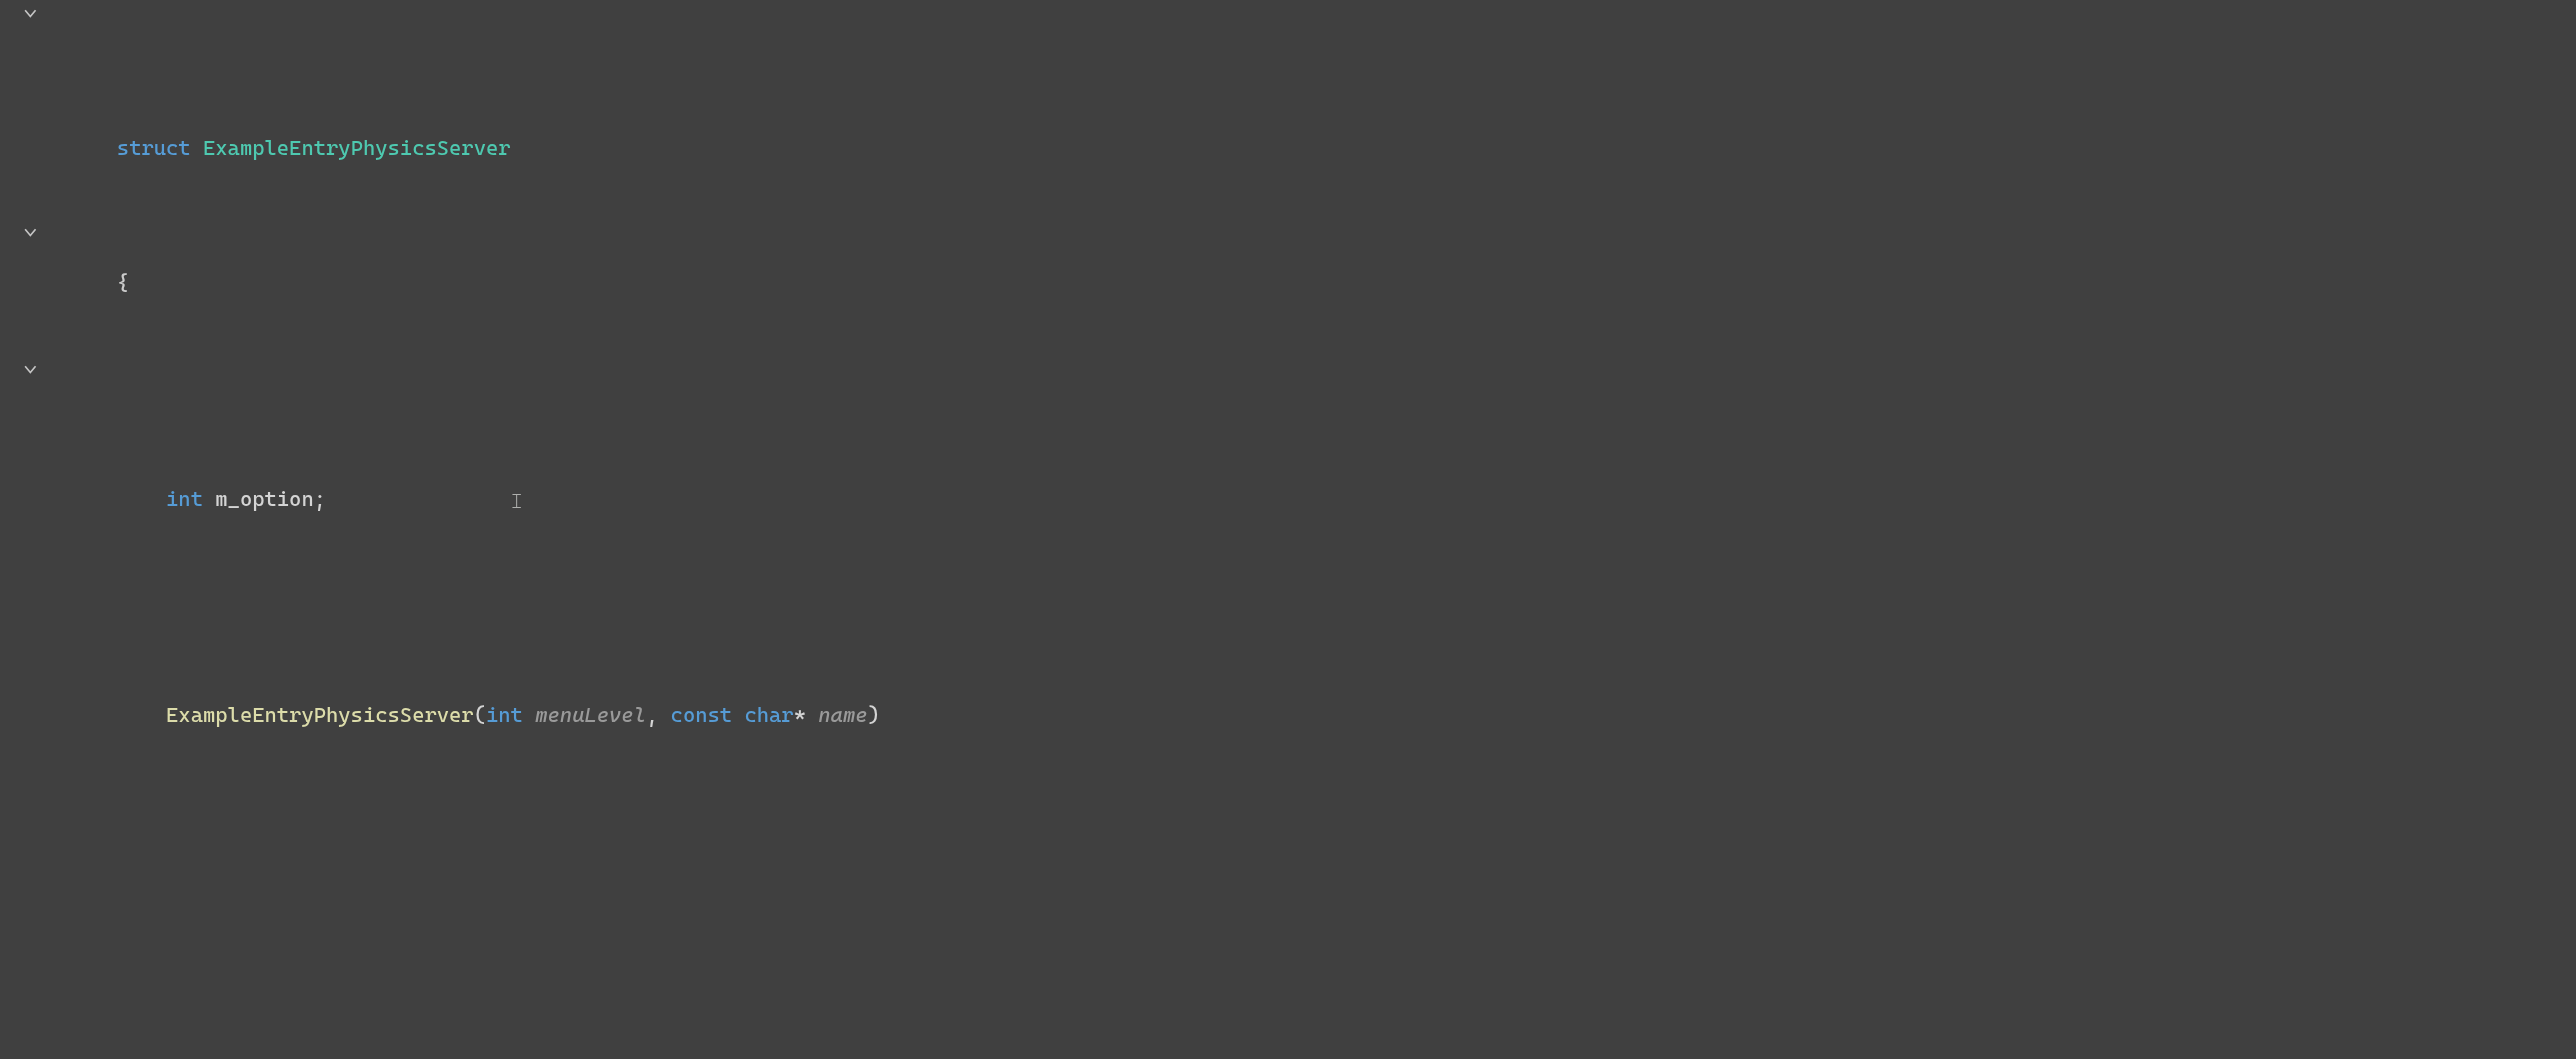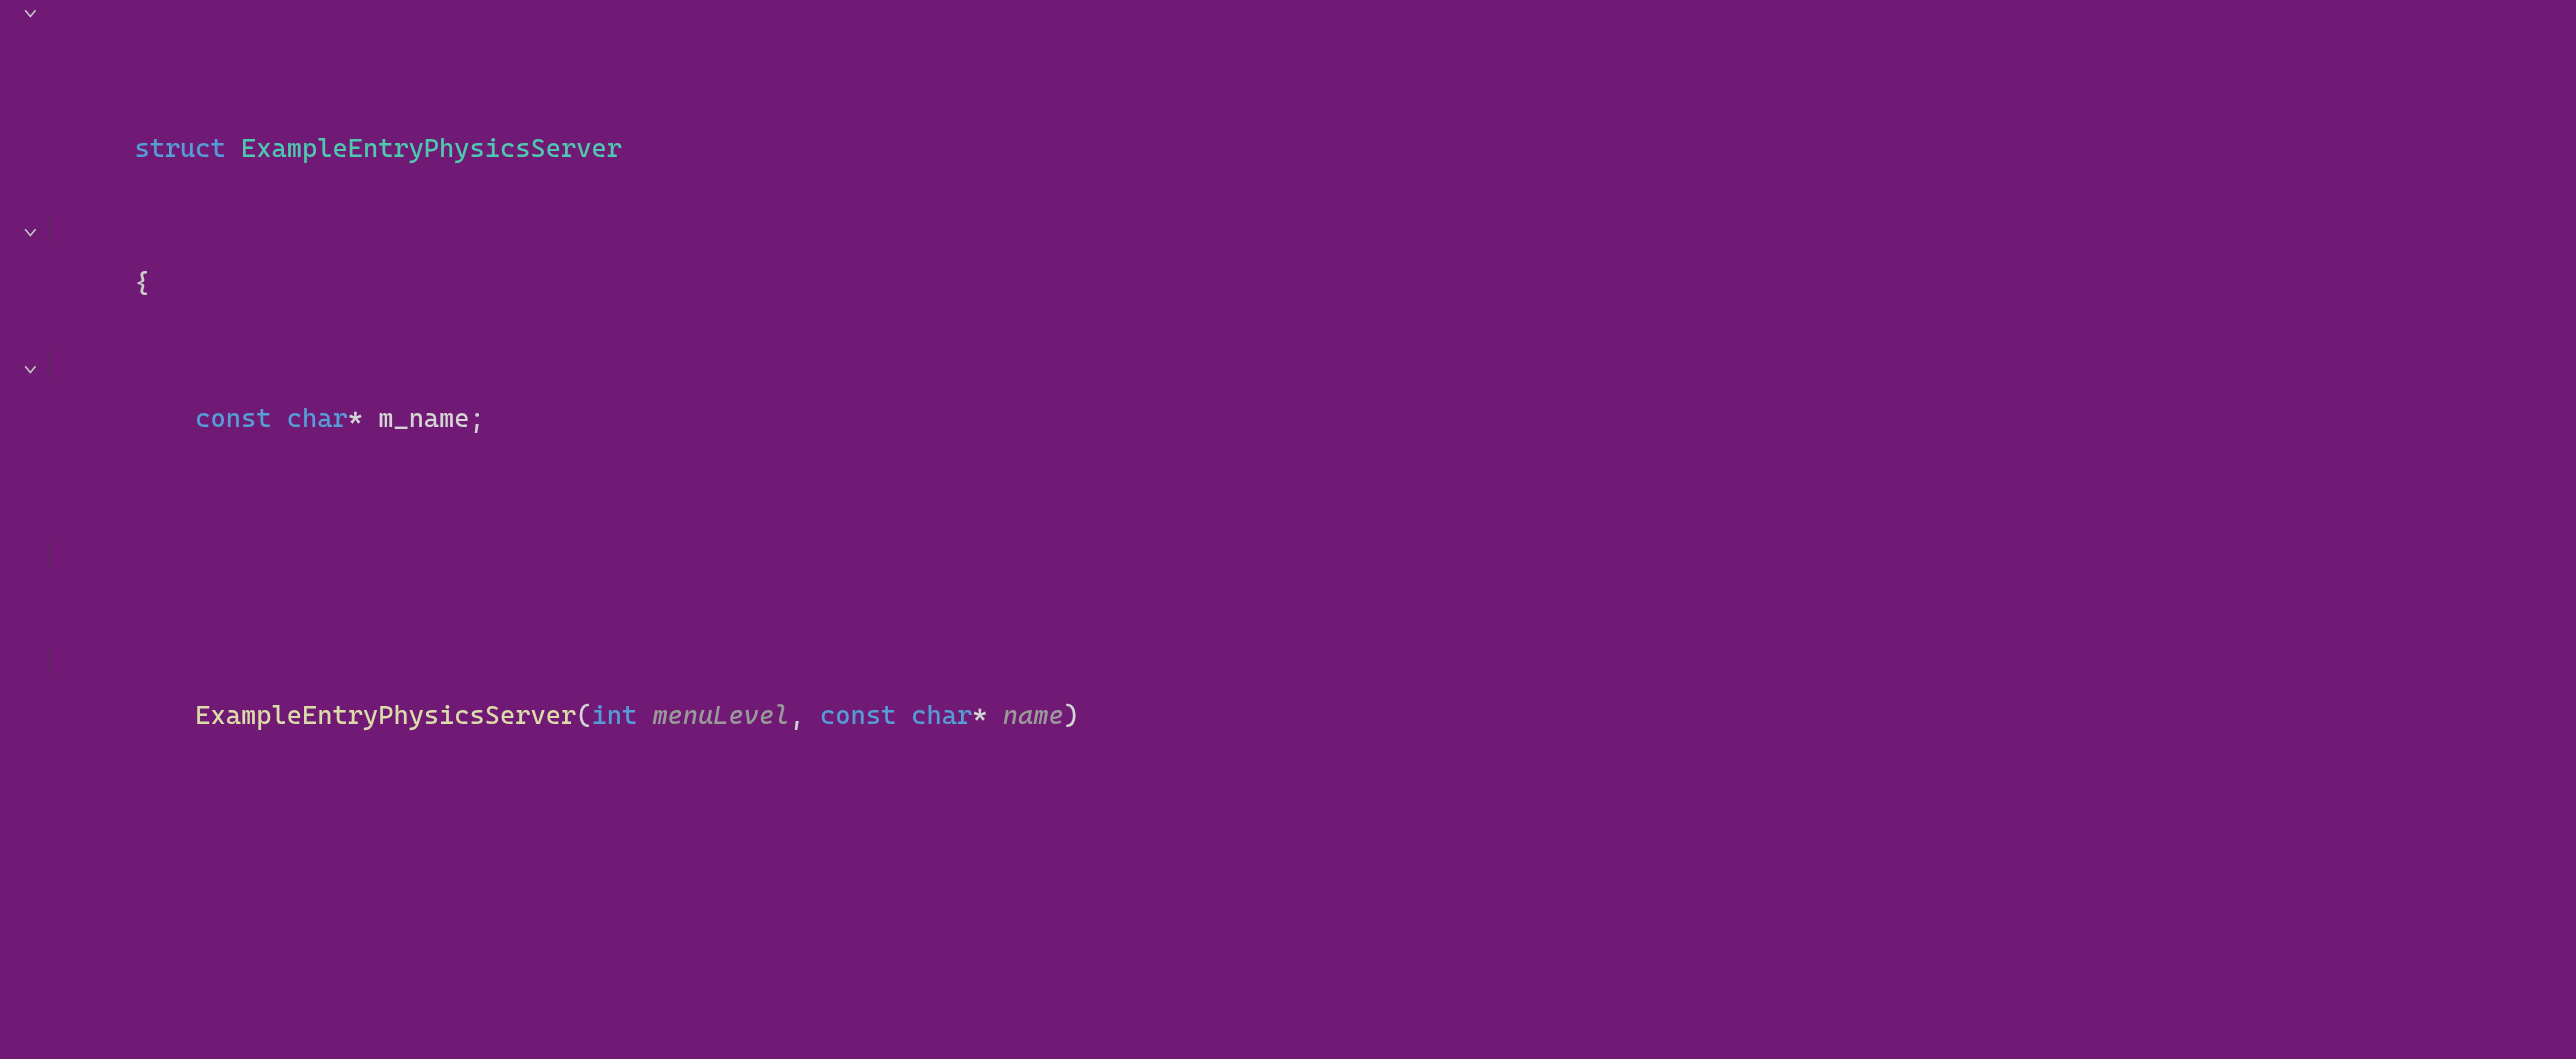--- a/index.html
+++ b/index.html
@@ -7,23 +7,23 @@
     width: 2576px;
     height: 1060px;
     overflow: hidden;
     background: #1e1e1e;
     font-family: "Cascadia Code", "Consolas", "Menlo", monospace;
   }
   .editor {
     position: relative;
     width: 100%;
     height: 100%;
-    background: #701a75;
+    background: #404040;
     color: #d4d4d4;
-    font-size: 26px;
+    font-size: 21px;
     line-height: 27px;
     white-space: pre;
   }
   .gutter {
     position: absolute;
     left: 0;
     top: 0;
     width: 43px;
     height: 100%;
   }
@@ -102,27 +102,27 @@
     <div class="line">
       <span class="txt"><span class="kw">struct</span><span class="pun"> </span><span class="type">ExampleEntryPhysicsServer</span></span>
     </div>
     
     <div class="line">
       <span class="guide g1"></span>
       <span class="txt"><span class="br">{</span></span>
     </div>
     
     
-    <div class="line">
-      <span class="guide g1"></span>
-      <span class="txt">    <span class="kw">const</span><span class="pun"> </span><span class="kw">char</span><span class="pun">*</span><span class="pun"> </span><span class="id">m_name</span><span class="pun">;</span></span>
-    </div>
     
     
     
+    <div class="line">
+      <span class="guide g1"></span>
+      <span class="txt">    <span class="kw">int</span><span class="pun"> </span><span class="id">m_option</span><span class="pun">;</span>               <span class="cursor">I</span></span>
+    </div>
     
     <div class="line">
       <span class="guide g1"></span>
       <span class="txt"> </span>
     </div>
     
     <div class="line">
       <span class="guide g1"></span>
       <span class="txt">    <span class="fn">ExampleEntryPhysicsServer</span><span class="pun">(</span><span class="kw">int</span><span class="pun"> </span><span class="param">menuLevel</span><span class="pun">,</span><span class="pun"> </span><span class="kw">const</span><span class="pun"> </span><span class="kw">char</span><span class="pun">*</span><span class="pun"> </span><span class="param">name</span><span class="pun">)</span></span>
     </div>

